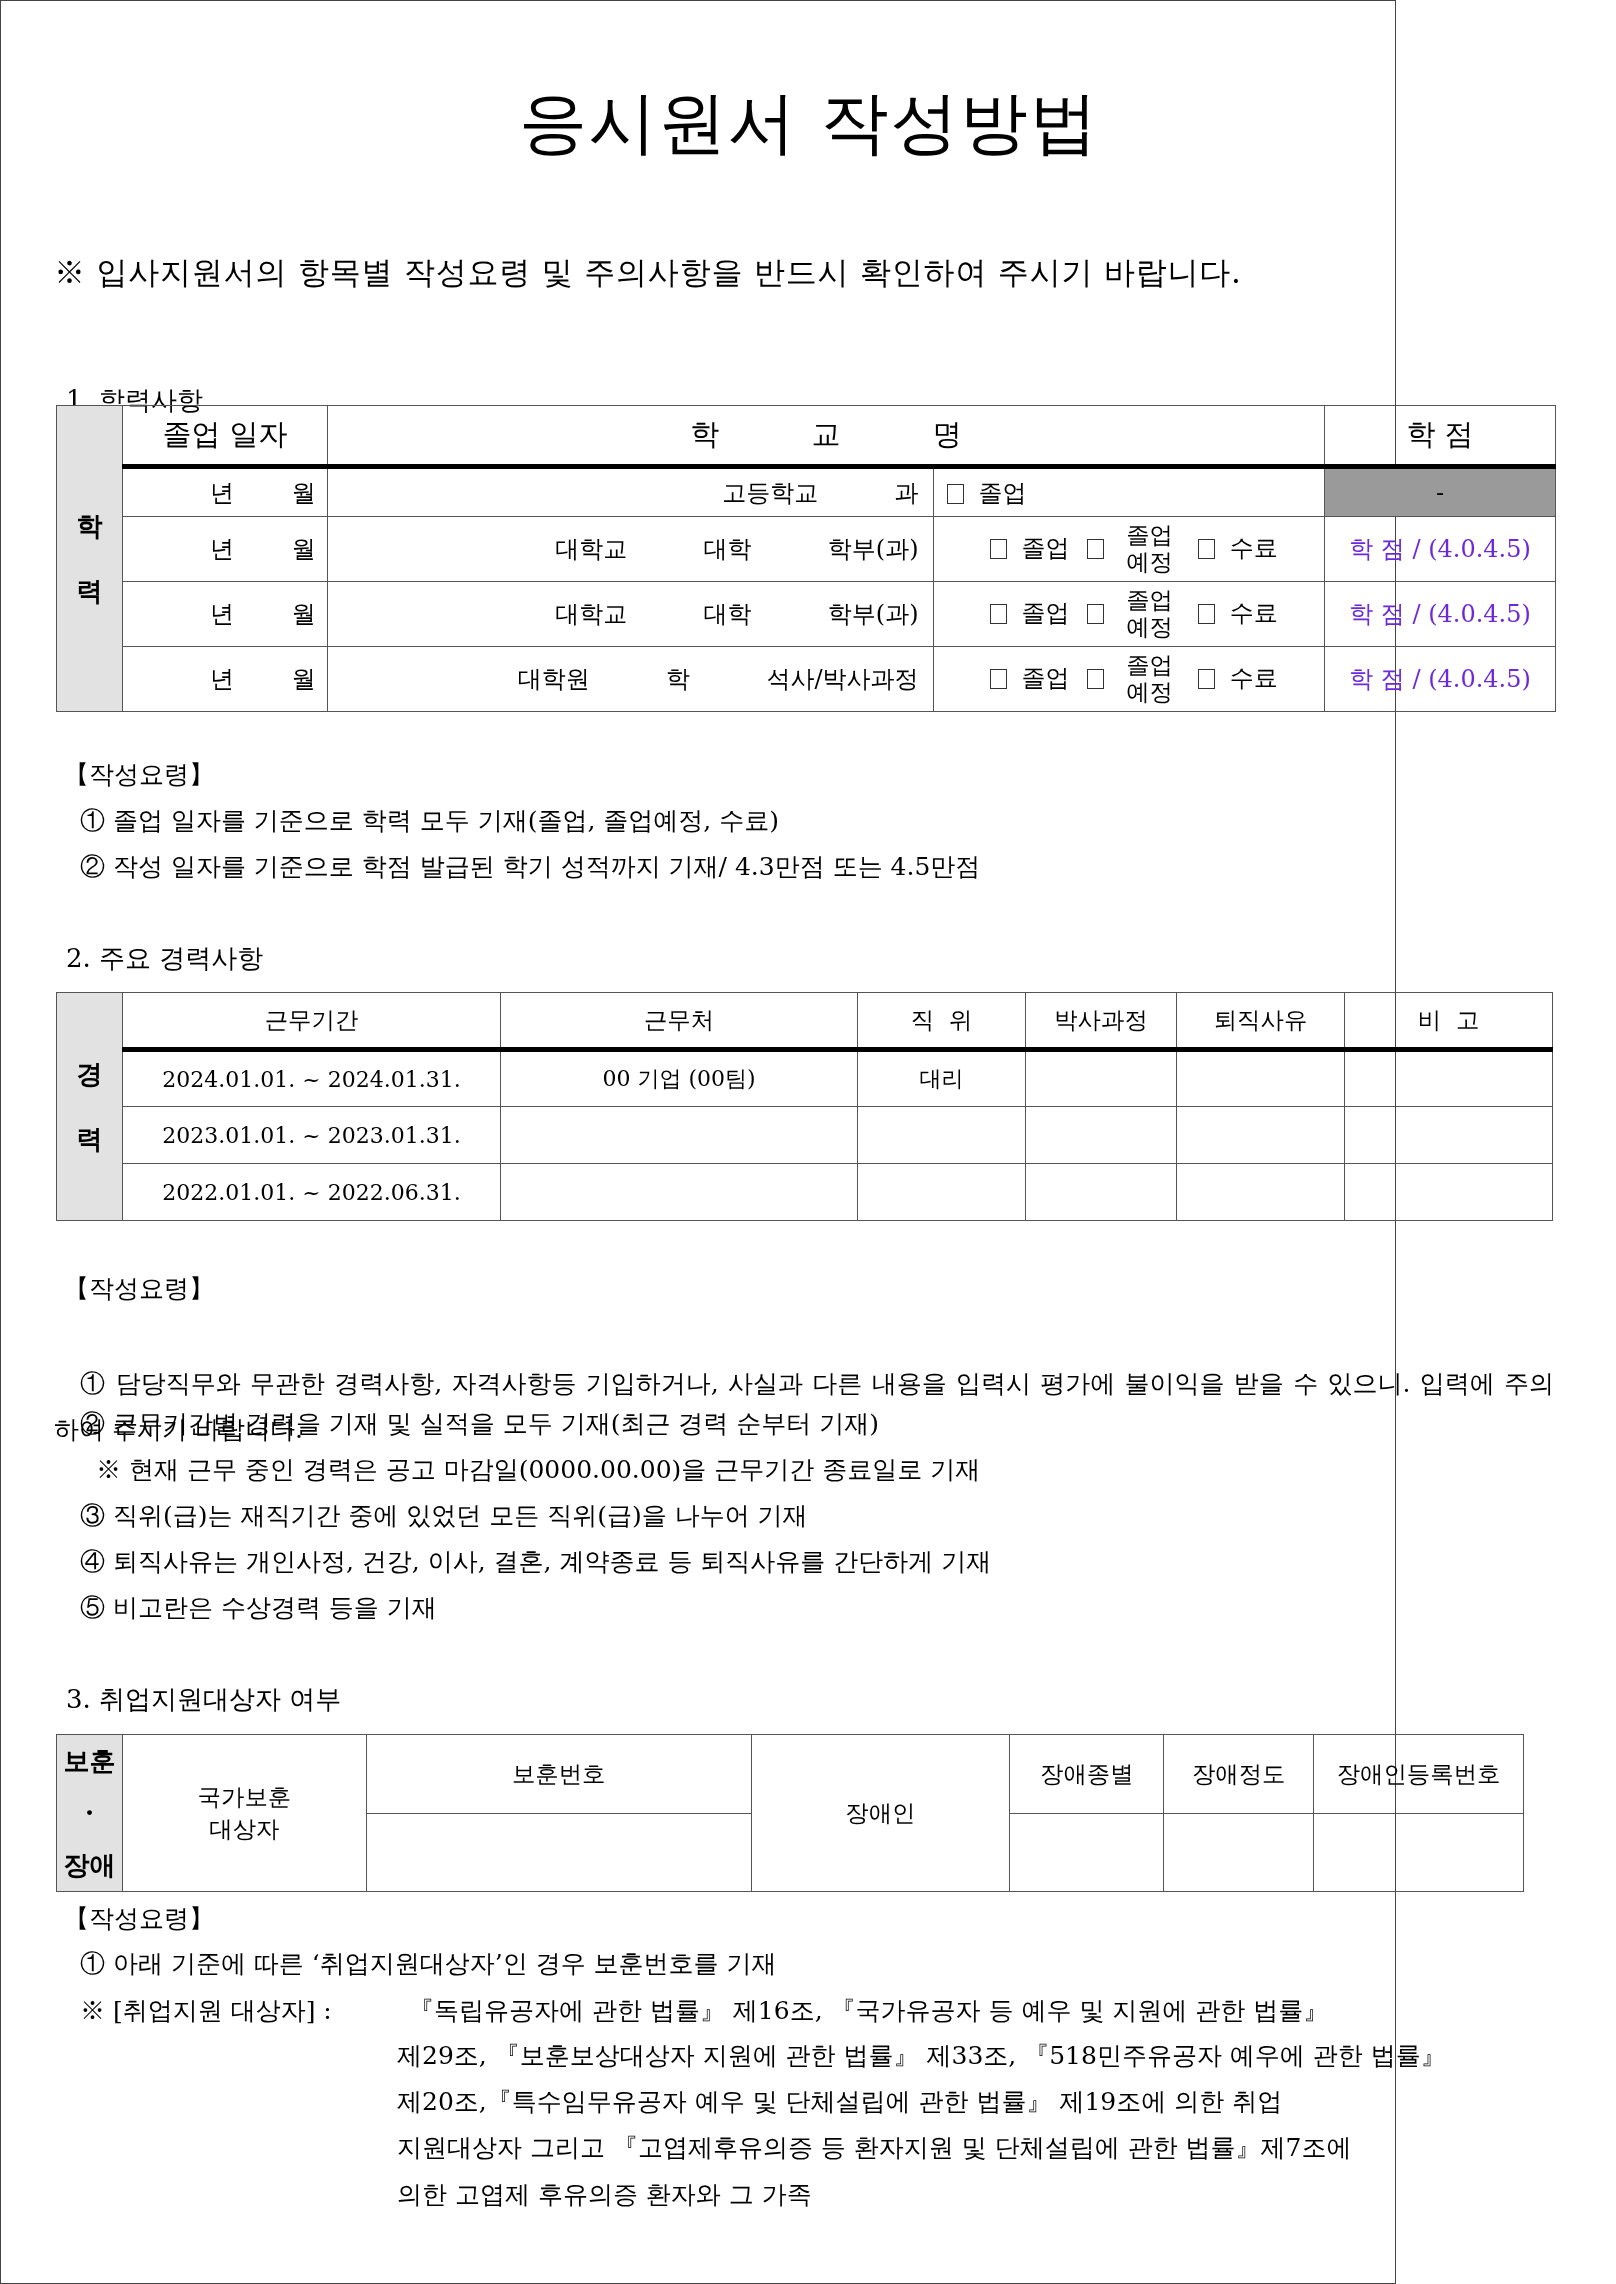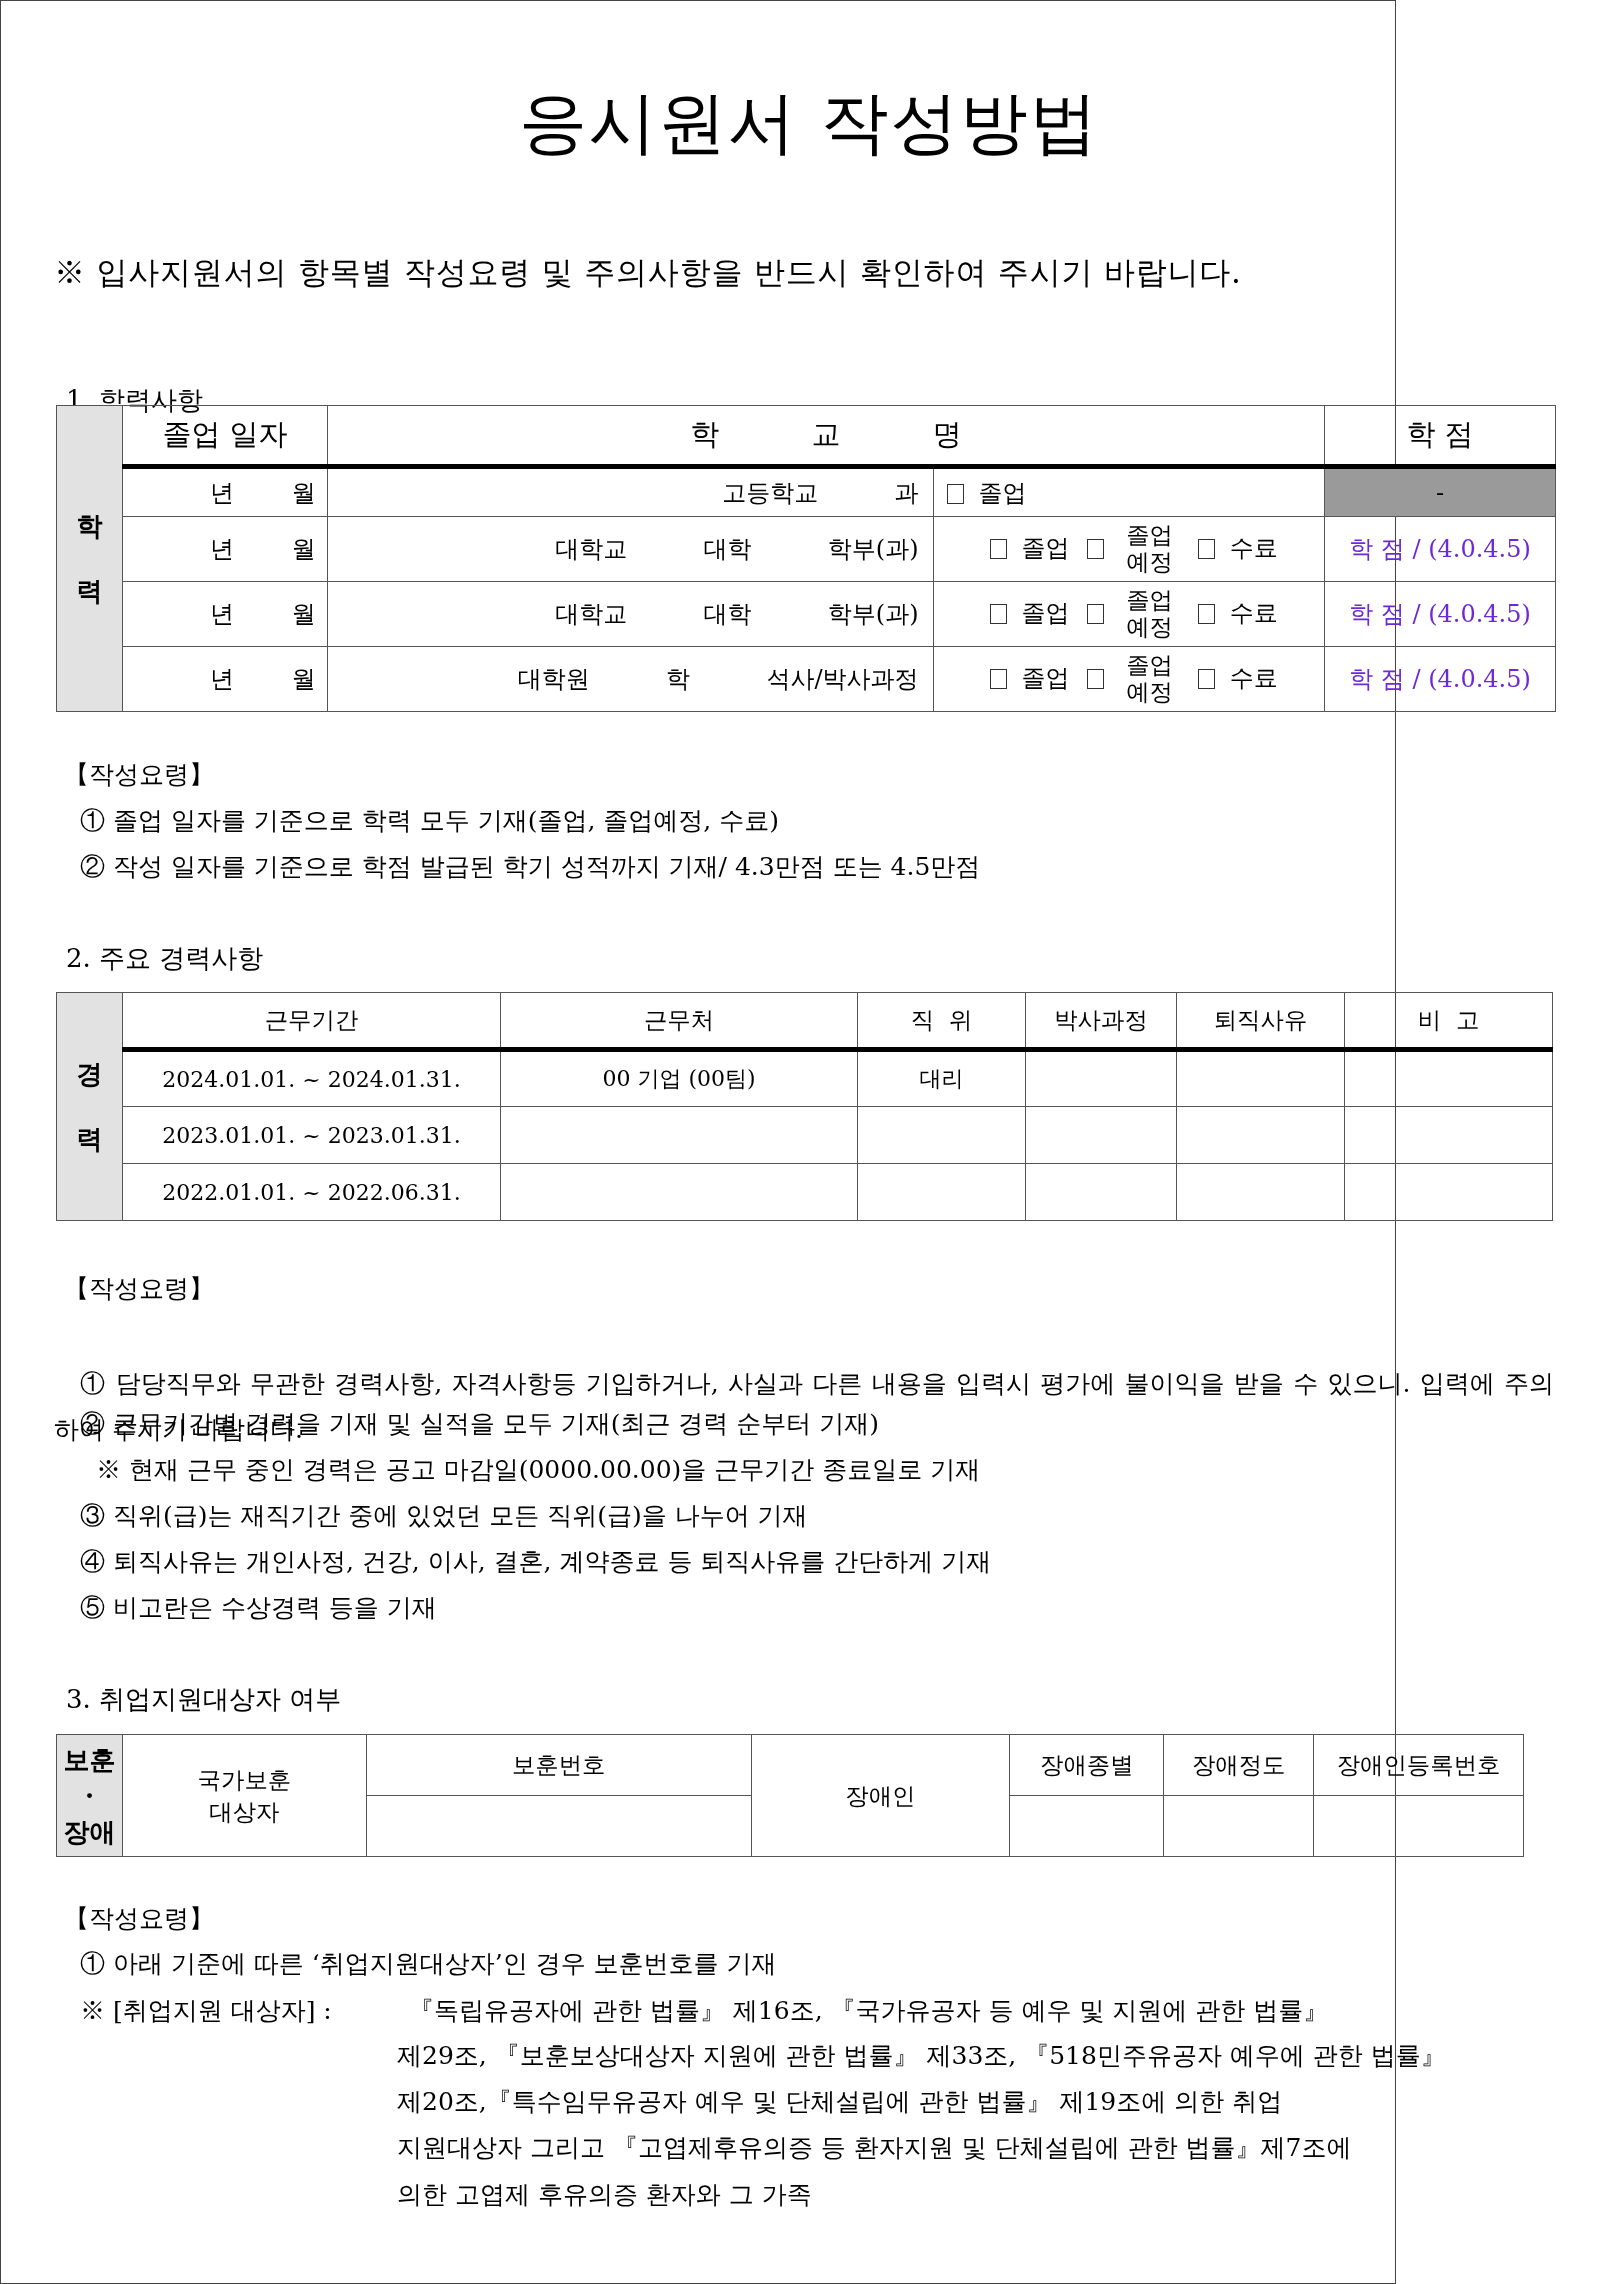--- a/index.html
+++ b/index.html
@@ -196,21 +196,21 @@
       <col style="width:66px">
         <col style="width:244px">
         <col style="width:385px">
         <col style="width:259px">
         <col style="width:154px">
         <col style="width:150px">
         <col style="width:210px">
     </colgroup>
     <tbody>
         <tr>
-      <td class="side" rowspan="2" style="white-space:pre-line;line-height:36px;">보훈
+      <td class="side" rowspan="2" style="white-space:pre-line;line-height:52px;">보훈
 ·
 장애</td>
       <td rowspan="2" style="white-space:pre-line;line-height:32px;">국가보훈
 대상자</td>
       <td>보훈번호</td>
       <td rowspan="2">장애인</td>
       <td>장애종별</td>
       <td>장애정도</td>
       <td>장애인등록번호</td>
     </tr>

